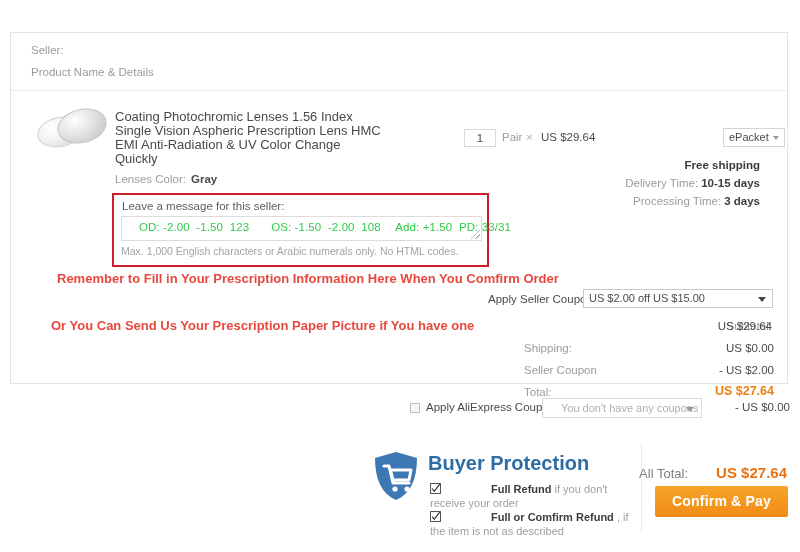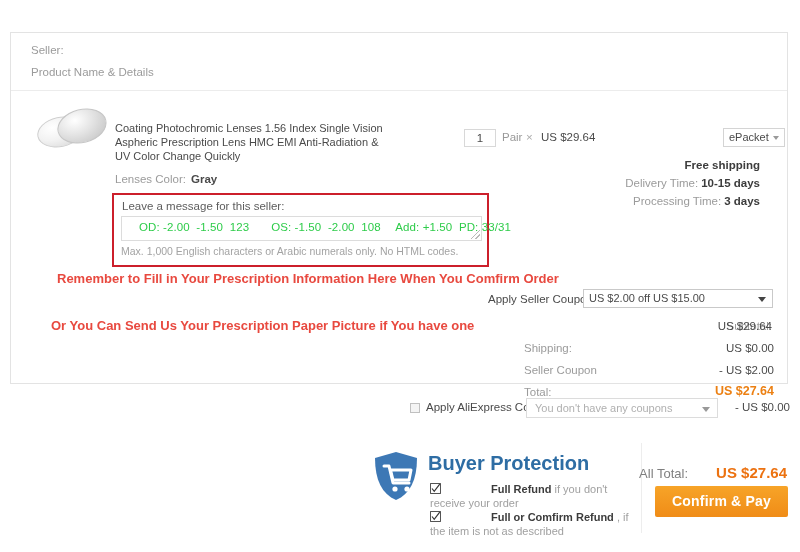--- a/index.html
+++ b/index.html
@@ -79,23 +79,23 @@
     height: 32px;
     background: radial-gradient(ellipse at 38% 28%, #ffffff 0%, #e6e6e6 40%, #bfbfbf 100%);
     border: 1px solid #c6c6c6;
     transform: rotate(-14deg);
   }
 
   
   .prod-title {
     position: absolute;
     left: 104px;
-    top: 88px;
+    top: 77px;
     width: 270px;
-    font-size: 11px;
+    font-size: 13px;
     line-height: 14px;
     color: #4a4a4a;
   }
   .lenses-color {
     position: absolute;
     left: 104px;
     top: 140px;
     font-size: 11.5px;
     color: #9b9b9b;
   }
@@ -338,31 +338,31 @@
   }
   .ali-label {
     position: absolute;
     left: 16px;
     top: 2px;
     font-size: 11.5px;
     color: #4a4a4a;
   }
   .ali-select {
     position: absolute;
-    left: 116px;
+    left: 132px;
     top: -1px;
-    width: 192px;
+    width: 160px;
     height: 20px;
     border: 1px solid #dcdcdc;
     box-sizing: border-box;
     background: #fff;
     font-size: 11px;
     color: #b0b0b0;
     line-height: 18px;
-    padding-left: 8px;
+    padding-left: 18px;
   }
   .ali-select .caret {
     position: absolute;
     right: 7px;
     top: 8px;
     width: 0; height: 0;
     border-left: 4px solid transparent;
     border-right: 4px solid transparent;
     border-top: 5px solid #999;
   }

